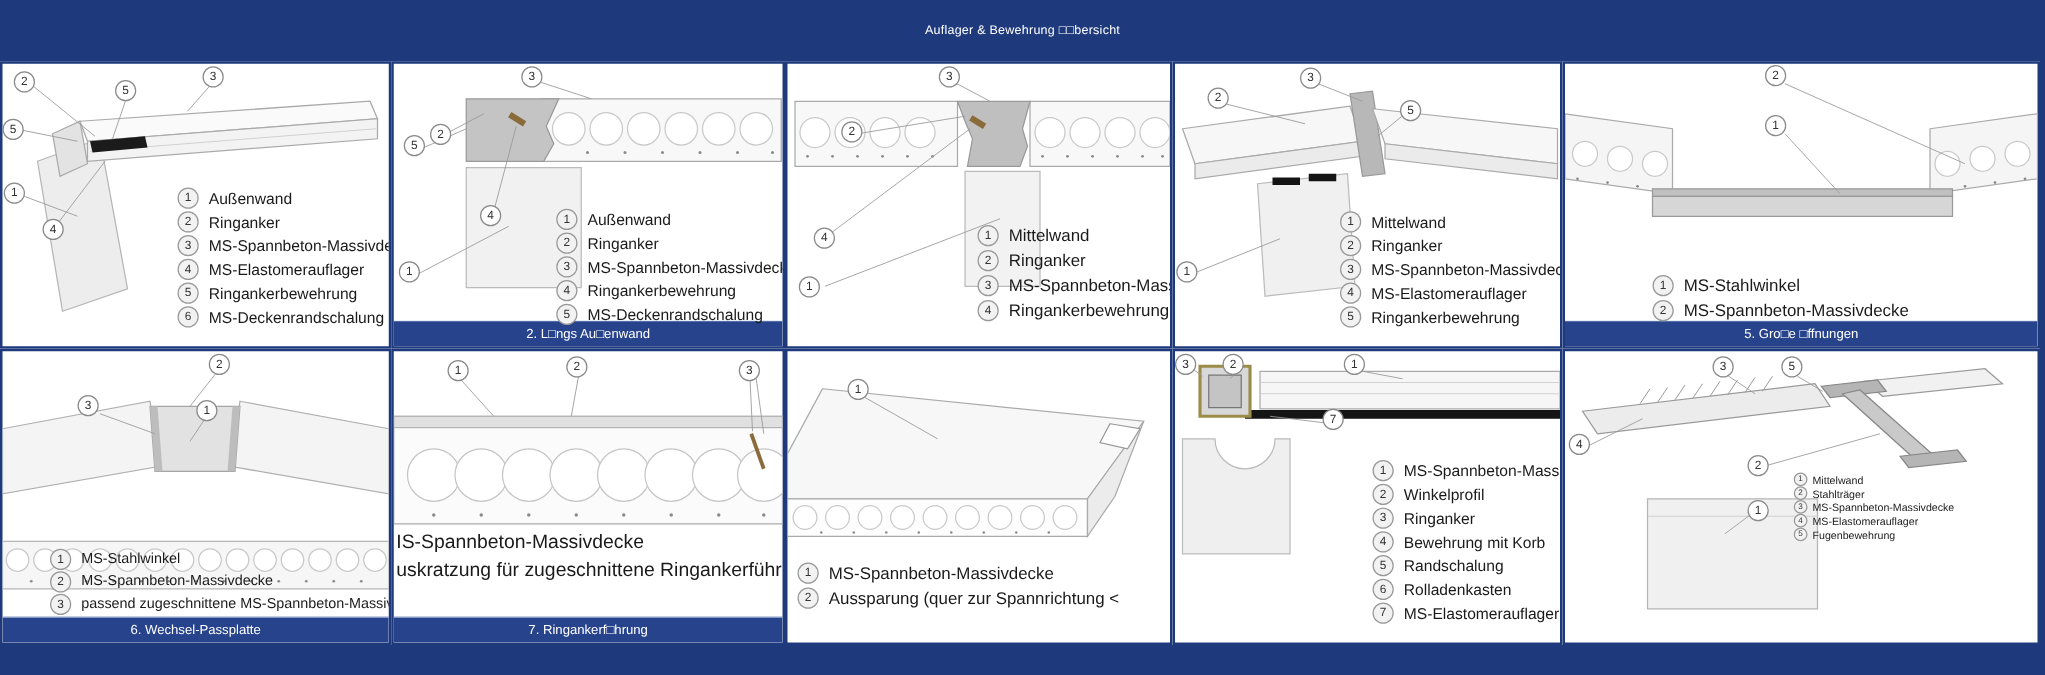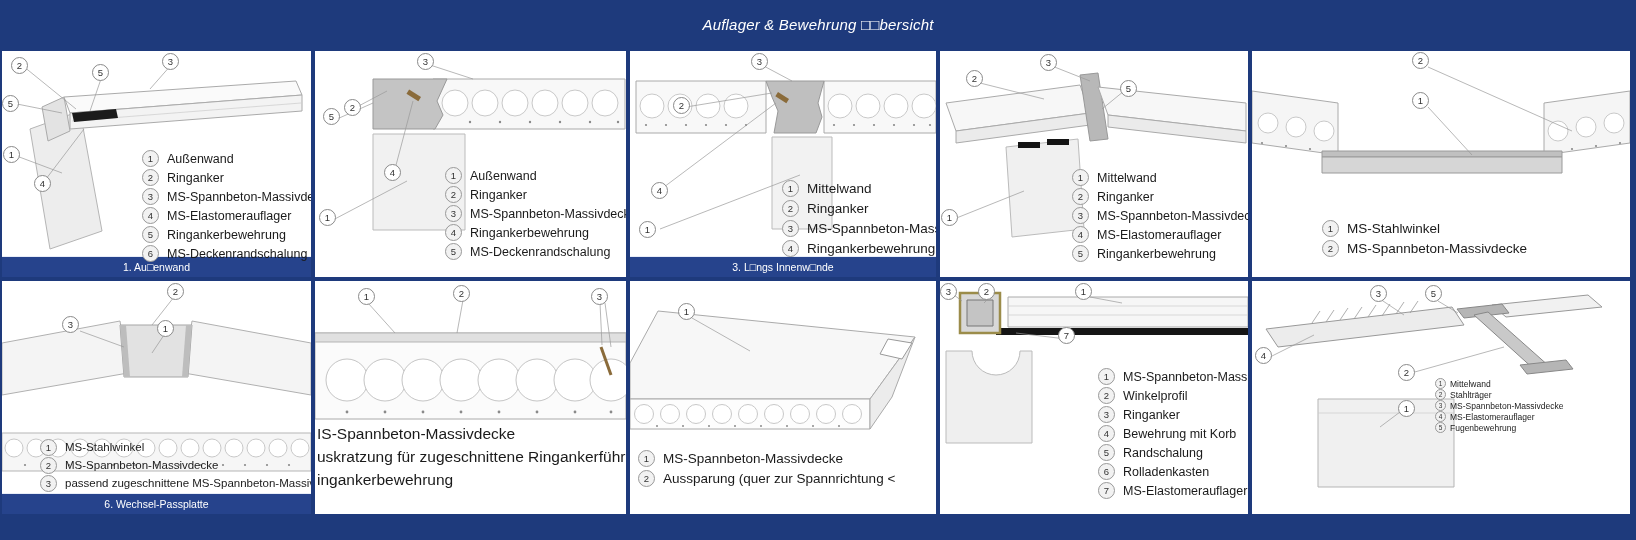--- a/index.html
+++ b/index.html
@@ -4,21 +4,21 @@
 <style>
   html,body{margin:0;padding:0;}
   body{
     width:1636px;height:540px;
     background:#1e3a7c;
     font-family:"Liberation Sans",sans-serif;
     overflow:hidden;position:relative;
   }
   .titlebar{
     height:49px;display:flex;align-items:center;justify-content:center;
-    color:#ffffff;font-size:15px;letter-spacing:.2px;font-style:italic;
+    color:#ffffff;font-size:10px;letter-spacing:.2px;
   }
   .grid{
     display:grid;
     grid-template-columns:313px 315px 310px 312px 382px;
     grid-template-rows:230px 237px;
   }
   .panel{
     position:relative;background:#ffffff;
     border:2px solid #1e3a7c;box-sizing:border-box;
     overflow:hidden;
@@ -102,21 +102,20 @@
         </li>
       </ul>
     <div class="callouts">
         <div class="callout" style="left: 9px; top: 6px;">2</div>
         <div class="callout" style="left: 90px; top: 13px;">5</div>
         <div class="callout" style="left: 160px; top: 2px;">3</div>
         <div class="callout" style="left: 0px; top: 44px;">5</div>
         <div class="callout" style="left: 1px; top: 95px;">1</div>
         <div class="callout" style="left: 32px; top: 124px;">4</div>
       </div>
-    <div class="caption">1. Au□enwand</div>
   </div>
 
   <div class="panel">
     <svg class="drawing" viewBox="0 0 311 206" preserveAspectRatio="none">
       <rect x="118" y="28" width="192" height="50" fill="#f8f8f8" stroke="#aaa"></rect>
       <g fill="#ffffff" stroke="#c9c9c9">
         <circle cx="140" cy="52" r="13"></circle>
           <circle cx="170" cy="52" r="13"></circle>
           <circle cx="200" cy="52" r="13"></circle>
         <circle cx="230" cy="52" r="13"></circle>
@@ -164,20 +163,21 @@
           <span>MS-Deckenrandschalung</span>
         </li>
       </ul>
     <div class="callouts">
         <div class="callout" style="left: 29px; top: 48px;">2</div>
         <div class="callout" style="left: 102px; top: 2px;">3</div>
         <div class="callout" style="left: 8px; top: 57px;">5</div>
         <div class="callout" style="left: 69px; top: 113px;">4</div>
         <div class="callout" style="left: 4px; top: 158px;">1</div>
       </div>
+    <div class="caption">2. L□ngs Au□enwand</div>
   </div>
 
   <div class="panel">
     <svg class="drawing" viewBox="0 0 306 206" preserveAspectRatio="none">
       <rect x="6" y="30" width="130" height="52" fill="#f8f8f8" stroke="#aaa"></rect>
       <rect x="194" y="30" width="112" height="52" fill="#f8f8f8" stroke="#aaa"></rect>
       <g fill="#ffffff" stroke="#c9c9c9">
         <circle cx="22" cy="55" r="12"></circle>
           <circle cx="50" cy="55" r="12"></circle>
           <circle cx="78" cy="55" r="12"></circle>
@@ -228,21 +228,20 @@
           <span class="badge">4</span>
           <span>Ringankerbewehrung</span>
         </li>
       </ul>
     <div class="callouts">
         <div class="callout" style="left: 43px; top: 46px;">2</div>
         <div class="callout" style="left: 121px; top: 2px;">3</div>
         <div class="callout" style="left: 21px; top: 131px;">4</div>
         <div class="callout" style="left: 9px; top: 170px;">1</div>
       </div>
-    <div class="caption">3. L□ngs Innenw□nde</div>
   </div>
 
   <div class="panel">
     <svg class="drawing" viewBox="0 0 308 206" preserveAspectRatio="none">
       <polygon points="6,52 140,34 150,62 16,80" fill="#f7f7f7" stroke="#aaa"></polygon>
       <polygon points="16,80 150,62 150,74 16,92" fill="#ebebeb" stroke="#aaa"></polygon>
       <polygon points="140,24 158,22 168,88 150,90" fill="#b8b8b8" stroke="#999"></polygon>
       <polygon points="158,36 306,52 306,80 168,64" fill="#f7f7f7" stroke="#aaa"></polygon>
       <polygon points="168,64 306,80 306,92 168,76" fill="#ebebeb" stroke="#aaa"></polygon>
       <polygon points="66,96 138,88 144,178 72,186" fill="#f0f0f0" stroke="#bbb"></polygon>
@@ -321,20 +320,21 @@
         </li>
         <li>
           <span class="badge">2</span>
           <span>MS-Spannbeton-Massivdecke</span>
         </li>
       </ul>
     <div class="callouts">
         <div class="callout" style="left: 160px; top: 1px;">2</div>
         <div class="callout" style="left: 160px; top: 41px;">1</div>
       </div>
+    <div class="caption">5. Gro□e □ffnungen</div>
   </div>
 
   <div class="panel">
     <svg class="drawing" viewBox="0 0 309 213" preserveAspectRatio="none">
       <polygon points="0,62 118,40 126,92 0,114" fill="#f4f4f4" stroke="#b0b0b0"></polygon>
       <polygon points="190,40 309,62 309,114 182,92" fill="#f4f4f4" stroke="#b0b0b0"></polygon>
       <polygon points="118,44 190,44 186,96 122,96" fill="#e2e2e2" stroke="#a5a5a5"></polygon>
       <polygon points="118,44 124,44 128,96 122,96" fill="#bdbdbd"></polygon>
       <polygon points="184,44 190,44 186,96 180,96" fill="#bdbdbd"></polygon>
       <rect x="0" y="152" width="309" height="38" fill="#f6f6f6" stroke="#b5b5b5"></rect>
@@ -429,29 +429,27 @@
         <line x1="290" y1="22" x2="296" y2="66"></line>
       </g>
     </svg>
     <ul class="legend f15" style="left:2px;top:141px;">
         <li>
           <span>IS-Spannbeton-Massivdecke</span>
         </li>
         <li>
           <span>uskratzung für zugeschnittene Ringankerführ</span>
         </li>
-        <li>
-          <span>ingankerbewehrung</span>
-        </li>
       </ul>
     <div class="callouts">
         <div class="callout" style="left: 43px; top: 7px;">1</div>
         <div class="callout" style="left: 138px; top: 4px;">2</div>
         <div class="callout" style="left: 276px; top: 7px;">3</div>
       </div>
+    <div class="caption">7. Ringankerf□hrung</div>
   </div>
 
   <div class="panel">
     <svg class="drawing" viewBox="0 0 306 213" preserveAspectRatio="none">
       <polygon points="28,30 285,56 240,118 0,118 0,82" fill="#f7f7f7" stroke="#aaa"></polygon>
       <rect x="0" y="118" width="240" height="30" fill="#fdfdfd" stroke="#aaa"></rect>
       <polygon points="285,56 240,118 240,148 262,116" fill="#ececec" stroke="#aaa"></polygon>
       <g fill="#ffffff" stroke="#c9c9c9">
         <circle cx="14" cy="133" r="9.5"></circle>
           <circle cx="40" cy="133" r="9.5"></circle>

